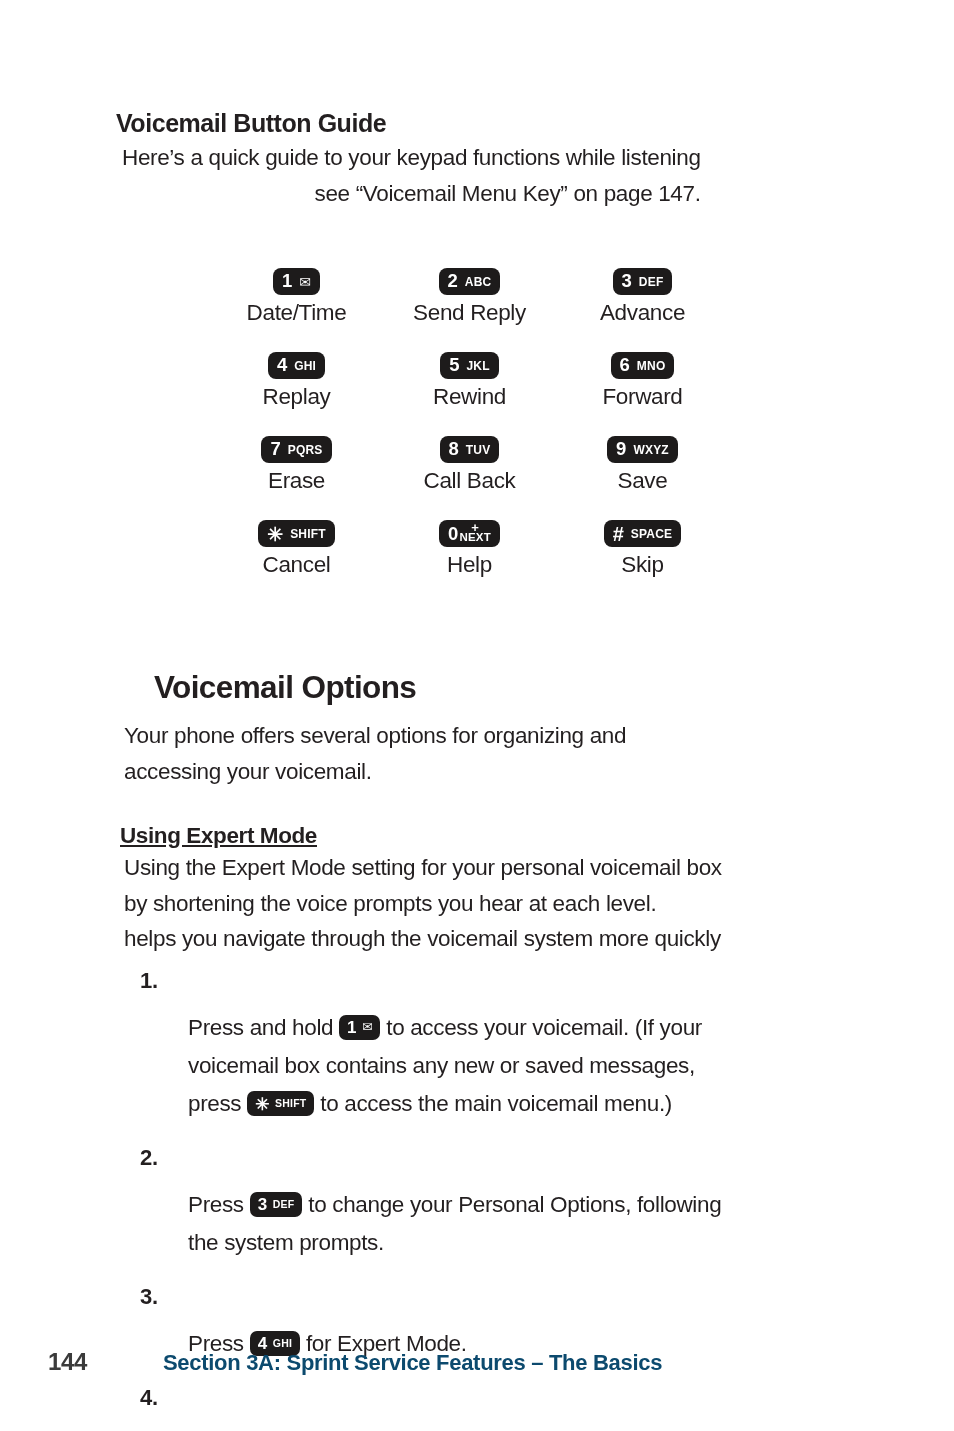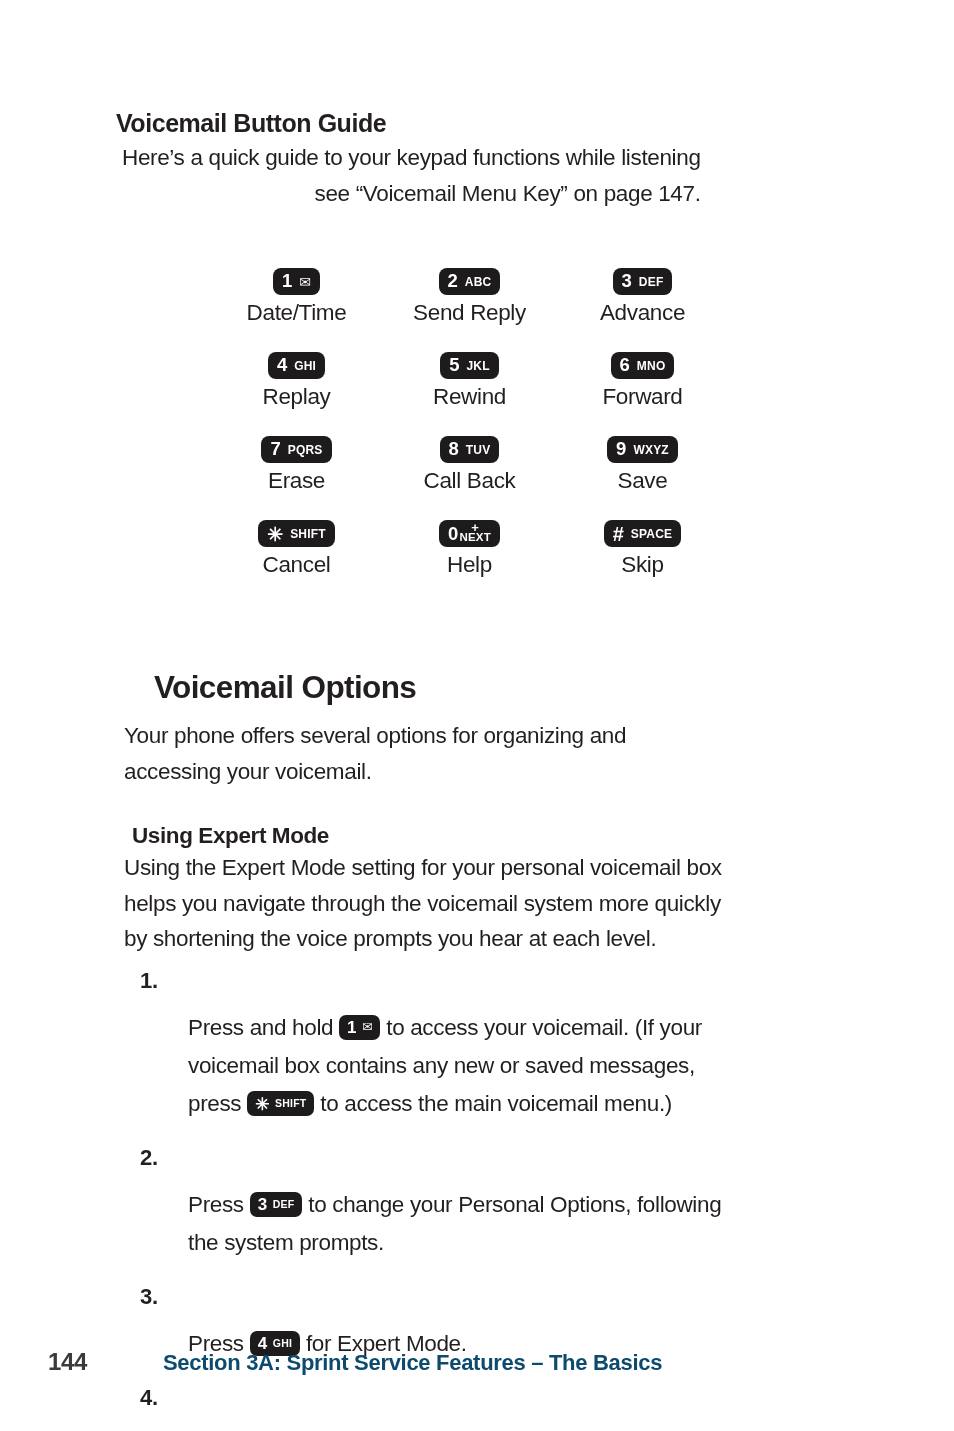--- a/index.html
+++ b/index.html
@@ -36,26 +36,27 @@
     left: 112px;
     font-weight: bold;
     font-size: 31.5px;
     letter-spacing: -0.6px;
     color: #231f20;
     white-space: nowrap;
     margin-left: 42px;
   }
   .h3 {
     position: absolute;
-    left: 132px;
+    left: 120px;
     font-weight: bold;
     font-size: 22.5px;
     letter-spacing: -0.4px;
     color: #231f20;
     white-space: nowrap;
+    text-decoration: underline;
   }
 
   
   .para {
     position: absolute;
     font-size: 22.5px;
     line-height: 35.5px;
     letter-spacing: -0.35px;
     color: #231f20;
   }
@@ -346,22 +347,22 @@
 
   <div class="para" style="left:124px; top:706px;margin-top:12px;">
     <span class="ln">Your phone offers several options for organizing and</span>
     <span class="ln">accessing your voicemail.</span>
   </div>
 
   <h3 class="h3" style="top:800px">Using Expert Mode</h3>
 
   <div class="para" style="left:124px; top:850px;">
     <span class="ln">Using the Expert Mode setting for your personal voicemail box</span>
+    <span class="ln">by shortening the voice prompts you hear at each level.</span>
     <span class="ln">helps you navigate through the voicemail system more quickly</span>
-    <span class="ln">by shortening the voice prompts you hear at each level.</span>
   </div>
 
   <ol id="steps-list" style="list-style: none; margin: 0px; padding: 0px;">
       <li class="step">
         <span class="step-num">1.</span>
         <span class="step-body">
           <span class="ln"><span>Press and hold </span><span class="key inline-key">
               <span class="num">1</span>
               <span class="env">✉</span>
             </span><span> to access your voicemail. (If your</span></span>

